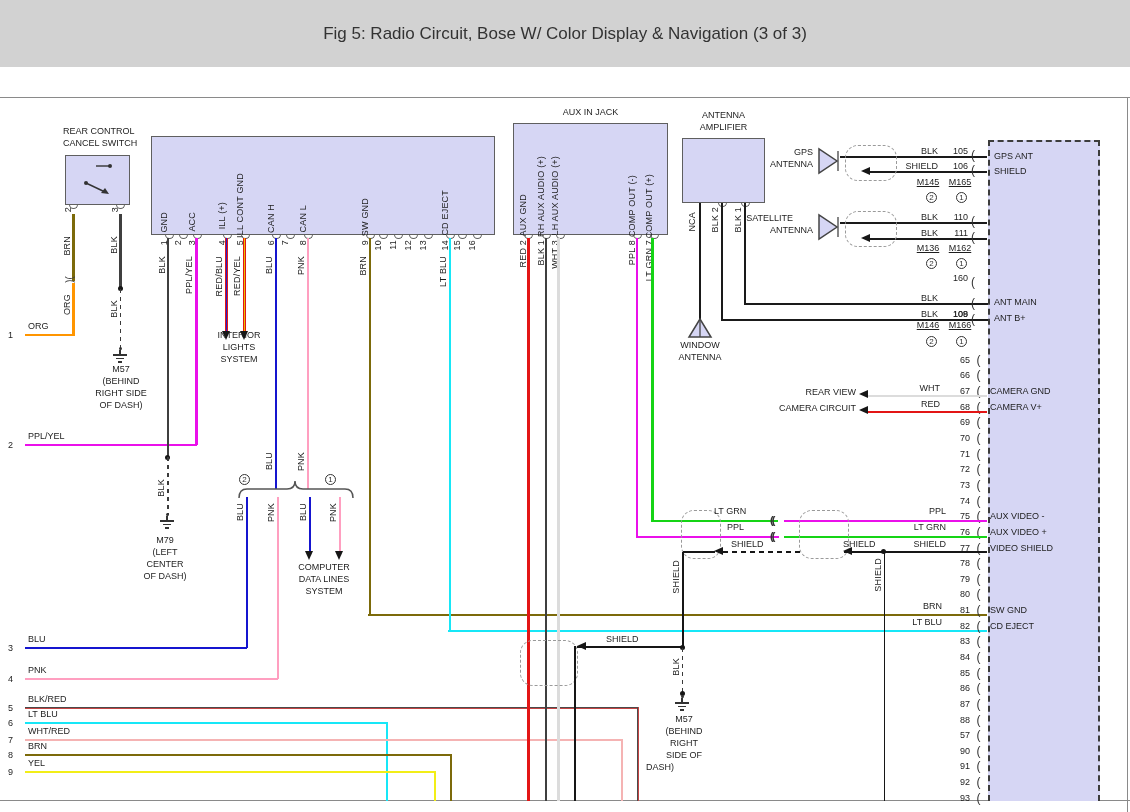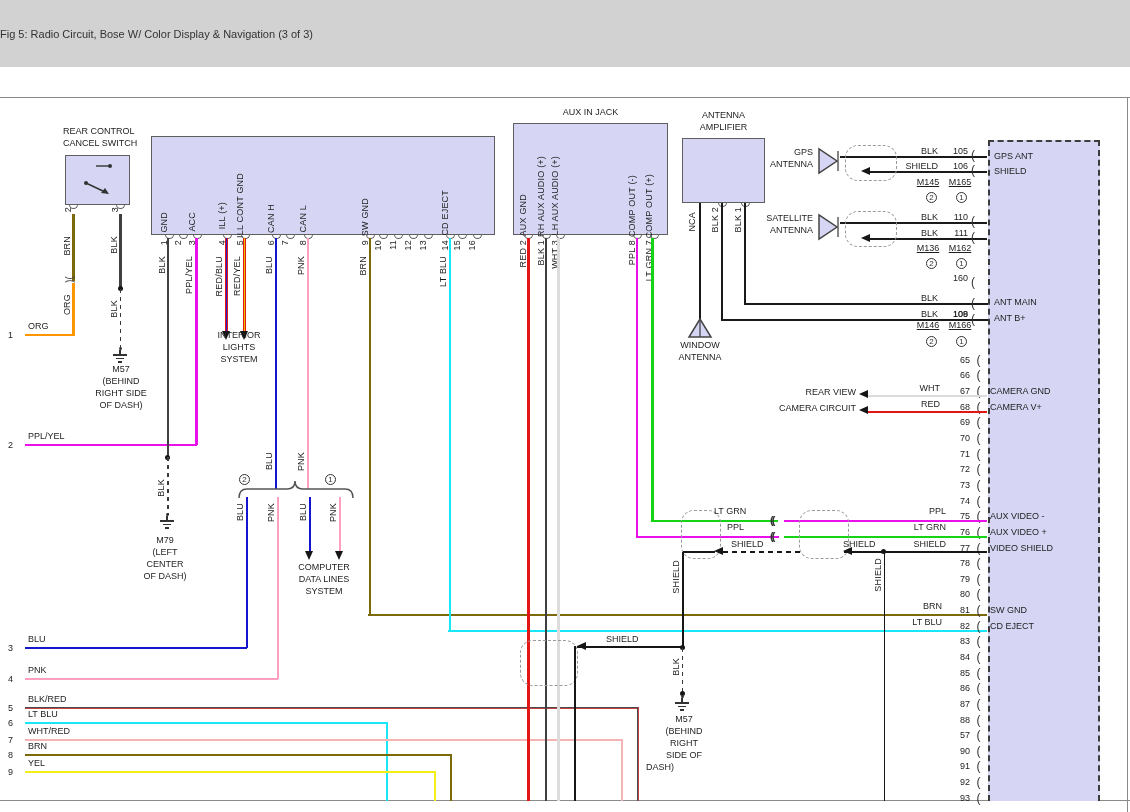--- a/index.html
+++ b/index.html
@@ -1,19 +1,19 @@
 <!DOCTYPE html>
 <html><head>
 <meta charset="utf-8">
 <style>
   html,body{margin:0;padding:0}
   #stage{position:relative;width:1130px;height:812px;background:#fff;overflow:hidden;
          font-family:"Liberation Sans",sans-serif}
   .hdr{position:absolute;left:0;top:0;width:1130px;height:67px;background:#d2d2d2;
-       display:flex;align-items:center;font-size:11px;color:#333}
+       display:flex;align-items:center;justify-content:center;font-size:17px;color:#333}
   .h,.v{position:absolute}
   .h{height:2.5px}.v{width:2.5px}
   .hk{position:absolute;height:1.6px;background:#161616}
   .vk{position:absolute;width:1.6px;background:#161616}
   .kk2{position:absolute;background:#1a1a1a}
   .fr{position:absolute;background:#8a8a8a}
   .hd{position:absolute;height:1.6px;background:repeating-linear-gradient(90deg,#161616 0 5px,transparent 5px 9px)}
   .vd{position:absolute;width:1.8px;background:repeating-linear-gradient(180deg,#3a3a3a 0 4.5px,transparent 4.5px 8px)}
   .blk{background:#3f3f3f}.wht{background:#dcdcdc}.red{background:#e31515}.org{background:#ff9500}
   .brn{background:#7c6a0a}.yel{background:#f2ee18}.blu{background:#1515cf}.ltb{background:#17e7f7}
@@ -295,21 +295,21 @@
   </svg>
   <div class="lab tc" style="left:660px;top:340px;width:80px">WINDOW</div>
   <div class="lab tc" style="left:660px;top:352px;width:80px">ANTENNA</div>
 
   <div class="lab tr" style="left:751px;top:147px;width:62px">GPS</div>
   <div class="lab tr" style="left:751px;top:159px;width:62px">ANTENNA</div>
   <svg style="left:816px;top:146px" width="28" height="30">
     <polygon points="3,3 3,27 21,15" fill="#d6d6f4" stroke="#444" stroke-width="1.5"></polygon>
     <line x1="22" y1="5" x2="22" y2="25" stroke="#444" stroke-width="1.3"></line>
   </svg>
-  <div class="lab tr" style="left:741px;top:213px;width:72px">SATELLITE</div>
+  <div class="lab tr" style="left:721px;top:213px;width:72px">SATELLITE</div>
   <div class="lab tr" style="left:741px;top:225px;width:72px">ANTENNA</div>
   <svg style="left:816px;top:212px" width="28" height="30">
     <polygon points="3,3 3,27 21,15" fill="#d6d6f4" stroke="#444" stroke-width="1.5"></polygon>
     <line x1="22" y1="5" x2="22" y2="25" stroke="#444" stroke-width="1.3"></line>
   </svg>
 
   <div class="kk2" style="left:840px;top:155.5px;width:147px;height:2px"></div>
   <div class="kk2" style="left:866px;top:170.5px;width:121px;height:2px"></div>
   <span class="alf" style="left:861px;top:166.5px"></span>
   <div class="cap" style="left:845px;top:145px;width:50px;height:34px"></div>

